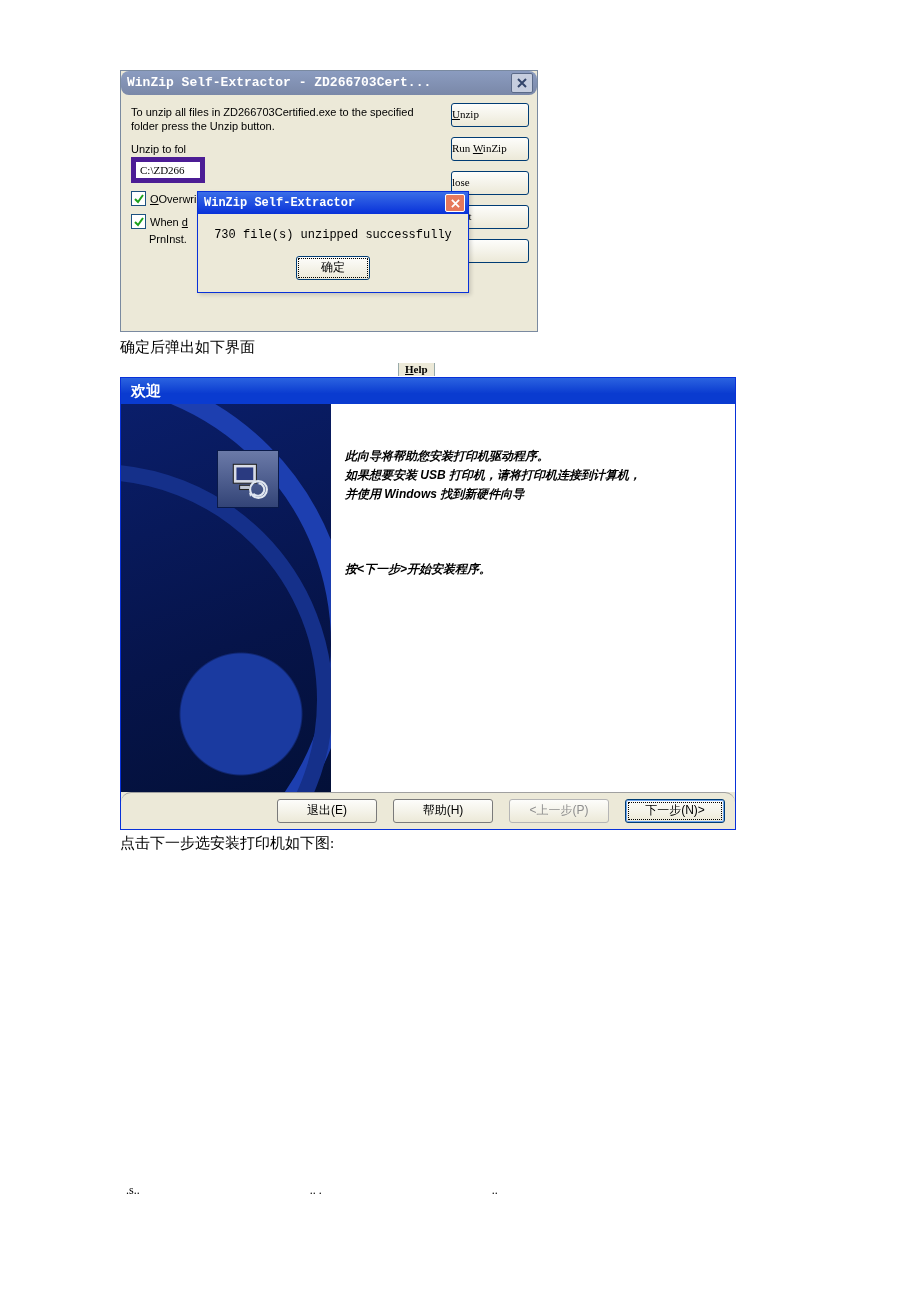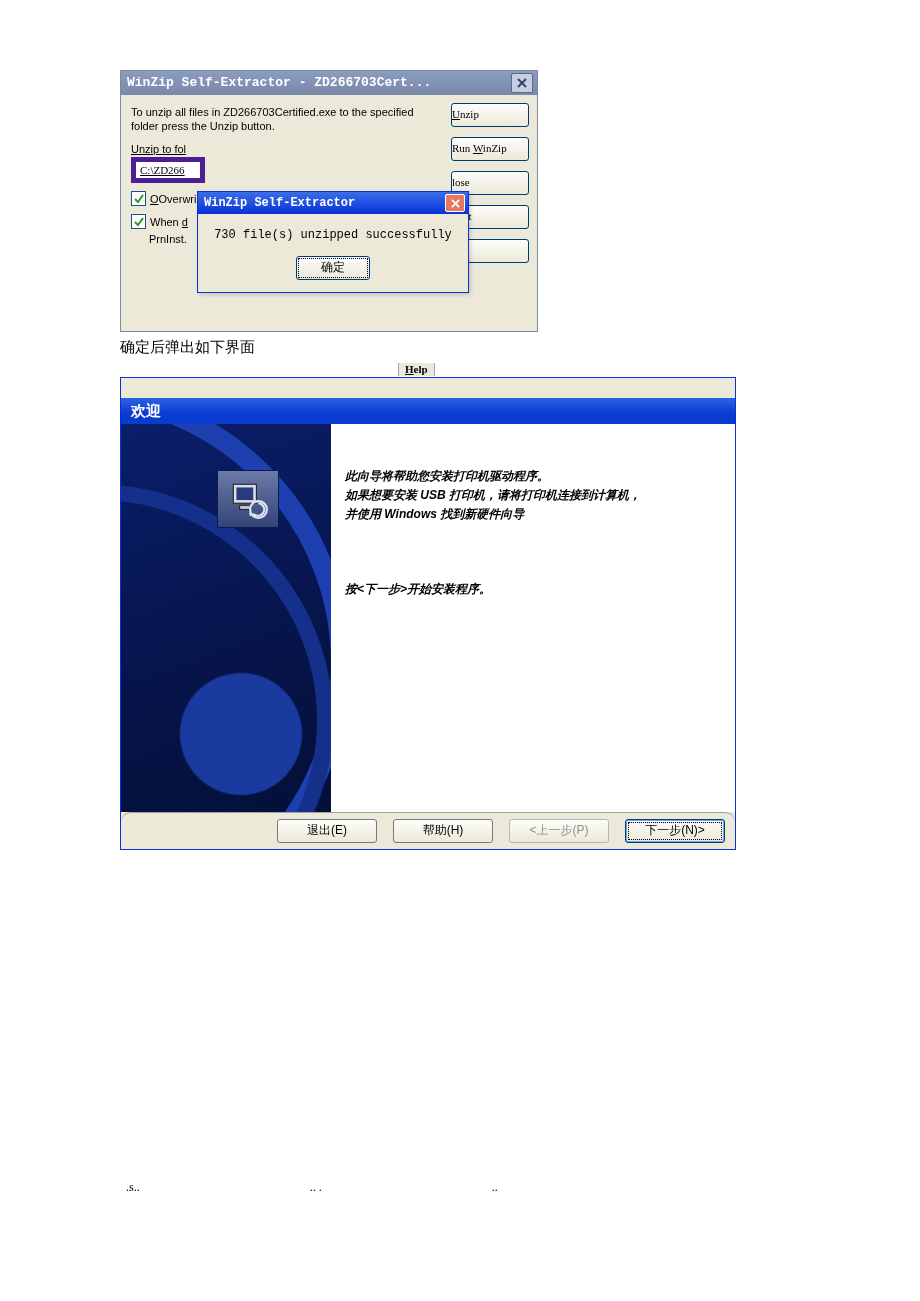--- a/index.html
+++ b/index.html
@@ -23,41 +23,42 @@
   }
   .titlebar-inactive {
     height: 24px;
     background: linear-gradient(#8b9cc0, #7a88a8);
     color: #fff;
     font: bold 13px/24px "Courier New", monospace;
     padding: 0 4px 0 6px;
     display: flex;
     align-items: center;
     justify-content: space-between;
+    border-radius: 8px;
   }
   .titlebar-inactive .x {
     width: 20px; height: 18px;
     background: #c6cedf;
     border: 1px solid #5a6a88;
     border-radius: 2px;
     display: flex; align-items: center; justify-content: center;
   }
   .titlebar-inactive .x svg { width: 10px; height: 10px; }
 
   .wz-body {
     padding: 10px 8px 16px 10px;
     position: relative;
     font: 11px Tahoma, sans-serif;
     color: #000;
     min-height: 210px;
   }
   .wz-instr { width: 290px; line-height: 14px; }
   .wz-row {
     margin-top: 10px;
-    display: flex; align-items: center; gap: 4px; text-decoration: underline;
+    display: flex; align-items: center; gap: 4px;
   }
   .wz-field {
     border: 5px solid #4c1d95;
     background: #fff;
     padding: 2px 4px;
     font: 11px Tahoma;
     width: 56px;
     overflow: hidden; white-space: nowrap;
   }
   .wz-check { display: flex; align-items: center; gap: 4px; margin-top: 8px; }
@@ -146,21 +147,20 @@
     width: 614px;
     border: 1px solid #0831d9;
     background: #ece9d8;
   }
   .wiz-title {
     height: 26px;
     background: linear-gradient(#2b63e0,#0a3bd0 60%,#0a3bd0);
     color: #fff;
     font: bold 15px/26px SimSun, sans-serif;
     padding-left: 10px;
-    margin-top: 20px;
   }
   .wiz-body { display: flex; }
   .wiz-side {
     width: 210px; height: 388px;
     background:
       radial-gradient(circle at 120px 310px, #1a3aa0 0 60px, transparent 62px),
       linear-gradient(160deg,#0a1e6a,#06144a 60%,#031038);
     position: relative;
     overflow: hidden;
   }
@@ -324,19 +324,20 @@
       </div>
     </div>
     <div class="wiz-footer">
       <div class="wiz-btn">退出(E)</div>
       <div class="wiz-btn">帮助(H)</div>
       <div class="wiz-btn disabled">&lt;上一步(P)</div>
       <div class="wiz-btn default">下一步(N)&gt;</div>
     </div>
   </div>
 
+  <div class="caption">点击下一步选安装打印机如下图:</div>
 
   <div class="doc-footer">
     <span>.s..</span>
     <span>.. .</span>
     <span>..</span>
   </div>
 </div>
 
 </body></html>

